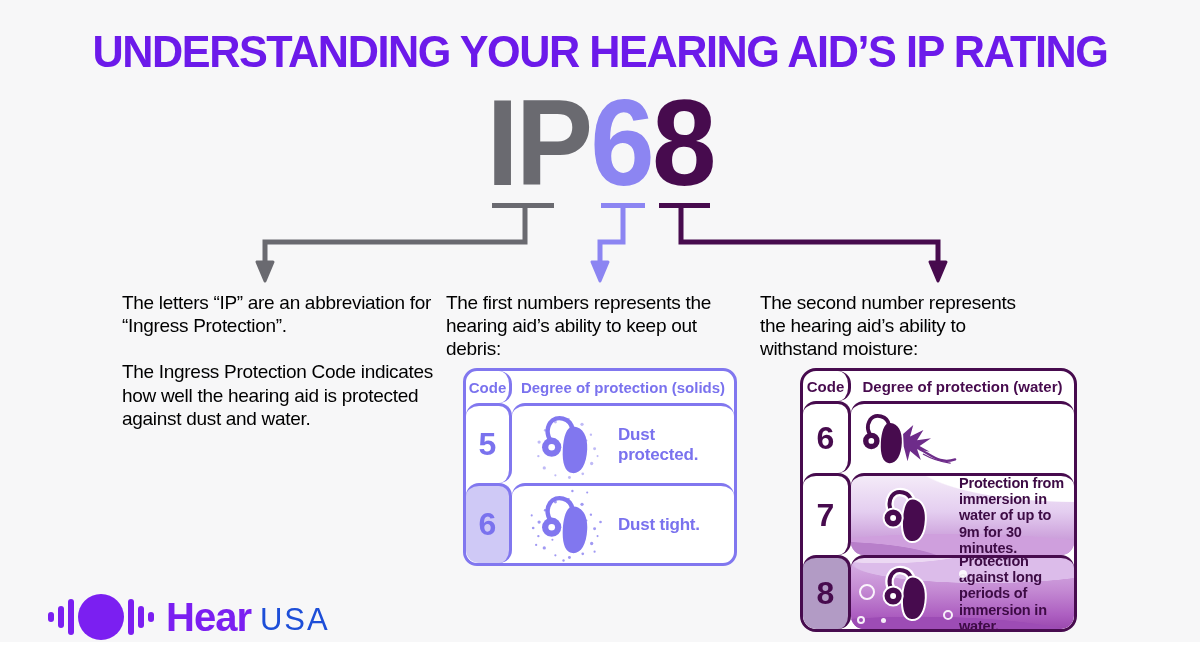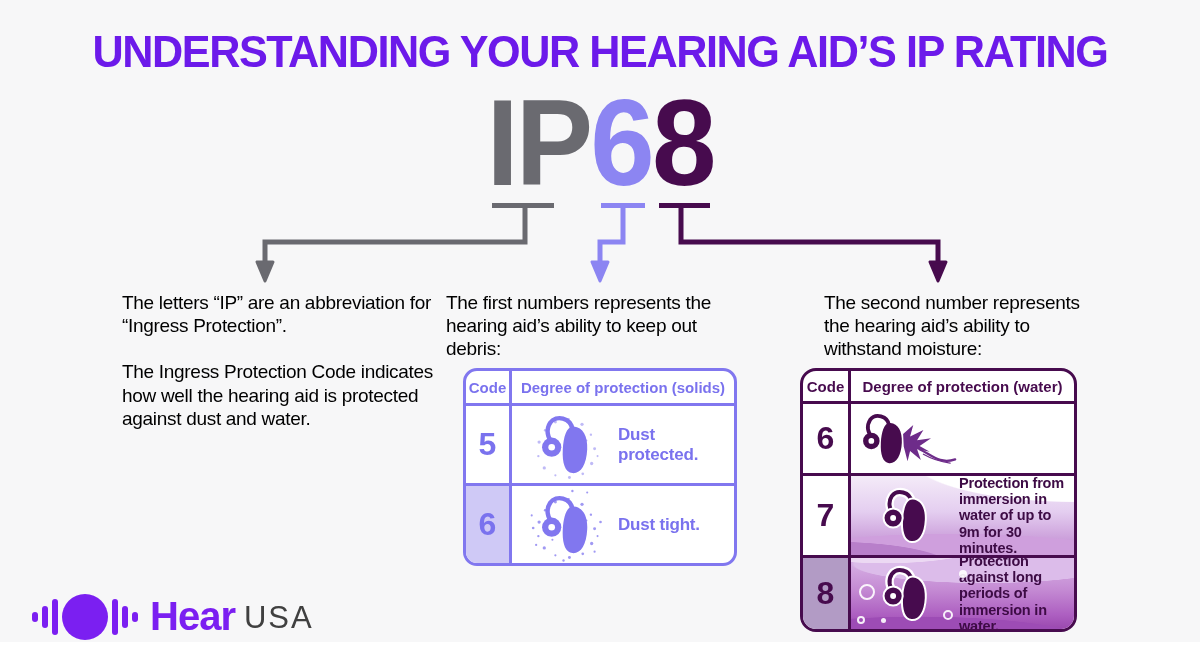--- a/index.html
+++ b/index.html
@@ -18,30 +18,30 @@
   .ip-d6 { color:#8C85F2; }
   .ip-d8 { color:#470B4E; }
 
   .connectors { position:absolute; left:0; top:196px; width:1200px; height:100px; }
 
   .col-text { position:absolute; font-size:19px; font-weight:400; color:#000000;
               line-height:1.22; letter-spacing:-0.3px; }
   .col1 { left:122px; top:291px; width:320px; }
   .col1 p + p { margin-top:23px; }
   .col2 { left:446px; top:291px; width:278px; }
-  .col3 { left:824px; top:291px; width:285px; }
+  .col3 { left:760px; top:291px; width:285px; }
 
   .tbl { position:absolute; background:#fff; display:grid; overflow:hidden; }
   .tbl-solids { left:463px; top:368px; width:274px; border:3px solid #8177EF;
                 border-radius:14px; grid-template-columns:46px 1fr;
                 grid-template-rows:32px 80px 80px; color:#7A72EE; }
   .tbl-water  { left:800px; top:368px; width:277px; border:3px solid #470B4E;
                 border-radius:16px; grid-template-columns:48px 1fr;
                 grid-template-rows:30px 72px 82px 74px; color:#470B4E; }
-  .cell { display:flex; align-items:center; justify-content:center; position:relative; }
+  .cell { display:flex; align-items:center; justify-content:center; position:relative;border-radius:13px; }
   .tbl-solids .cell { border-color:#8177EF; }
   .tbl-water  .cell { border-color:#470B4E; }
   .code-col { border-right:3px solid; }
   .hdr { font-size:15px; font-weight:700; }
   .row-cell { border-top:3px solid; }
   .code-num { font-size:32px; font-weight:800; }
   .tbl-solids .code-num { color:#7A72EE; }
   .tbl-water  .code-num { color:#470B4E; }
   .hl-solid { background:#CFC9F6; }
   .hl-water { background:#B29BC5; }
@@ -61,26 +61,26 @@
       linear-gradient(180deg, #f4ebf8 0%, #e4cef0 45%, #cda2dc 78%, #bb83cc 100%); }
   .w8bg { background:
       radial-gradient(120% 80% at 15% -25%, #ecd9f3 0 40%, rgba(236,217,243,0) 41%),
       radial-gradient(130% 60% at 60% 8%, #dcbcea 0 45%, rgba(220,188,234,0) 46%),
       radial-gradient(150% 70% at 30% 118%, #9d4cb5 0 50%, rgba(157,76,181,0) 51%),
       linear-gradient(180deg, #d9b5e7 0%, #c48ad3 45%, #ad5fc1 80%, #9a48ae 100%); }
   .bubble { position:absolute; border-radius:50%; }
   .bubble.solid { background:rgba(255,255,255,0.9); }
   .bubble.ring { border:2px solid rgba(255,255,255,0.9); }
 
-  .logo { position:absolute; left:32px; top:594px; display:flex; }
+  .logo { position:absolute; left:48px; top:594px; display:flex; align-items:center; }
   .wave-icon { display:flex; align-items:center; gap:4px; margin-right:12px; }
   .wave-bar { width:6px; border-radius:3px; background:#7B1FF1; }
   .wave-circle { width:46px; height:46px; border-radius:50%; background:#7B1FF1; }
   .brand-bold { font-size:40px; font-weight:700; color:#7B1FF1; letter-spacing:-1px; }
-  .brand-light { font-size:31px; font-weight:400; color:#404040; letter-spacing:2px; margin-left:9px; padding-top:6px; }
+  .brand-light { font-size:31px; font-weight:400; color:#1d4ed8; letter-spacing:2px; margin-left:9px; padding-top:6px; }
 
   .copyright { position:absolute; left:1093px; top:597px; font-size:13px; color:#39393F; line-height:1.35; }
 </style>
 </head>
 <body>
 
 <div class="canvas">
 
   <h1 class="title">UNDERSTANDING YOUR HEARING AID’S IP RATING</h1>
 

